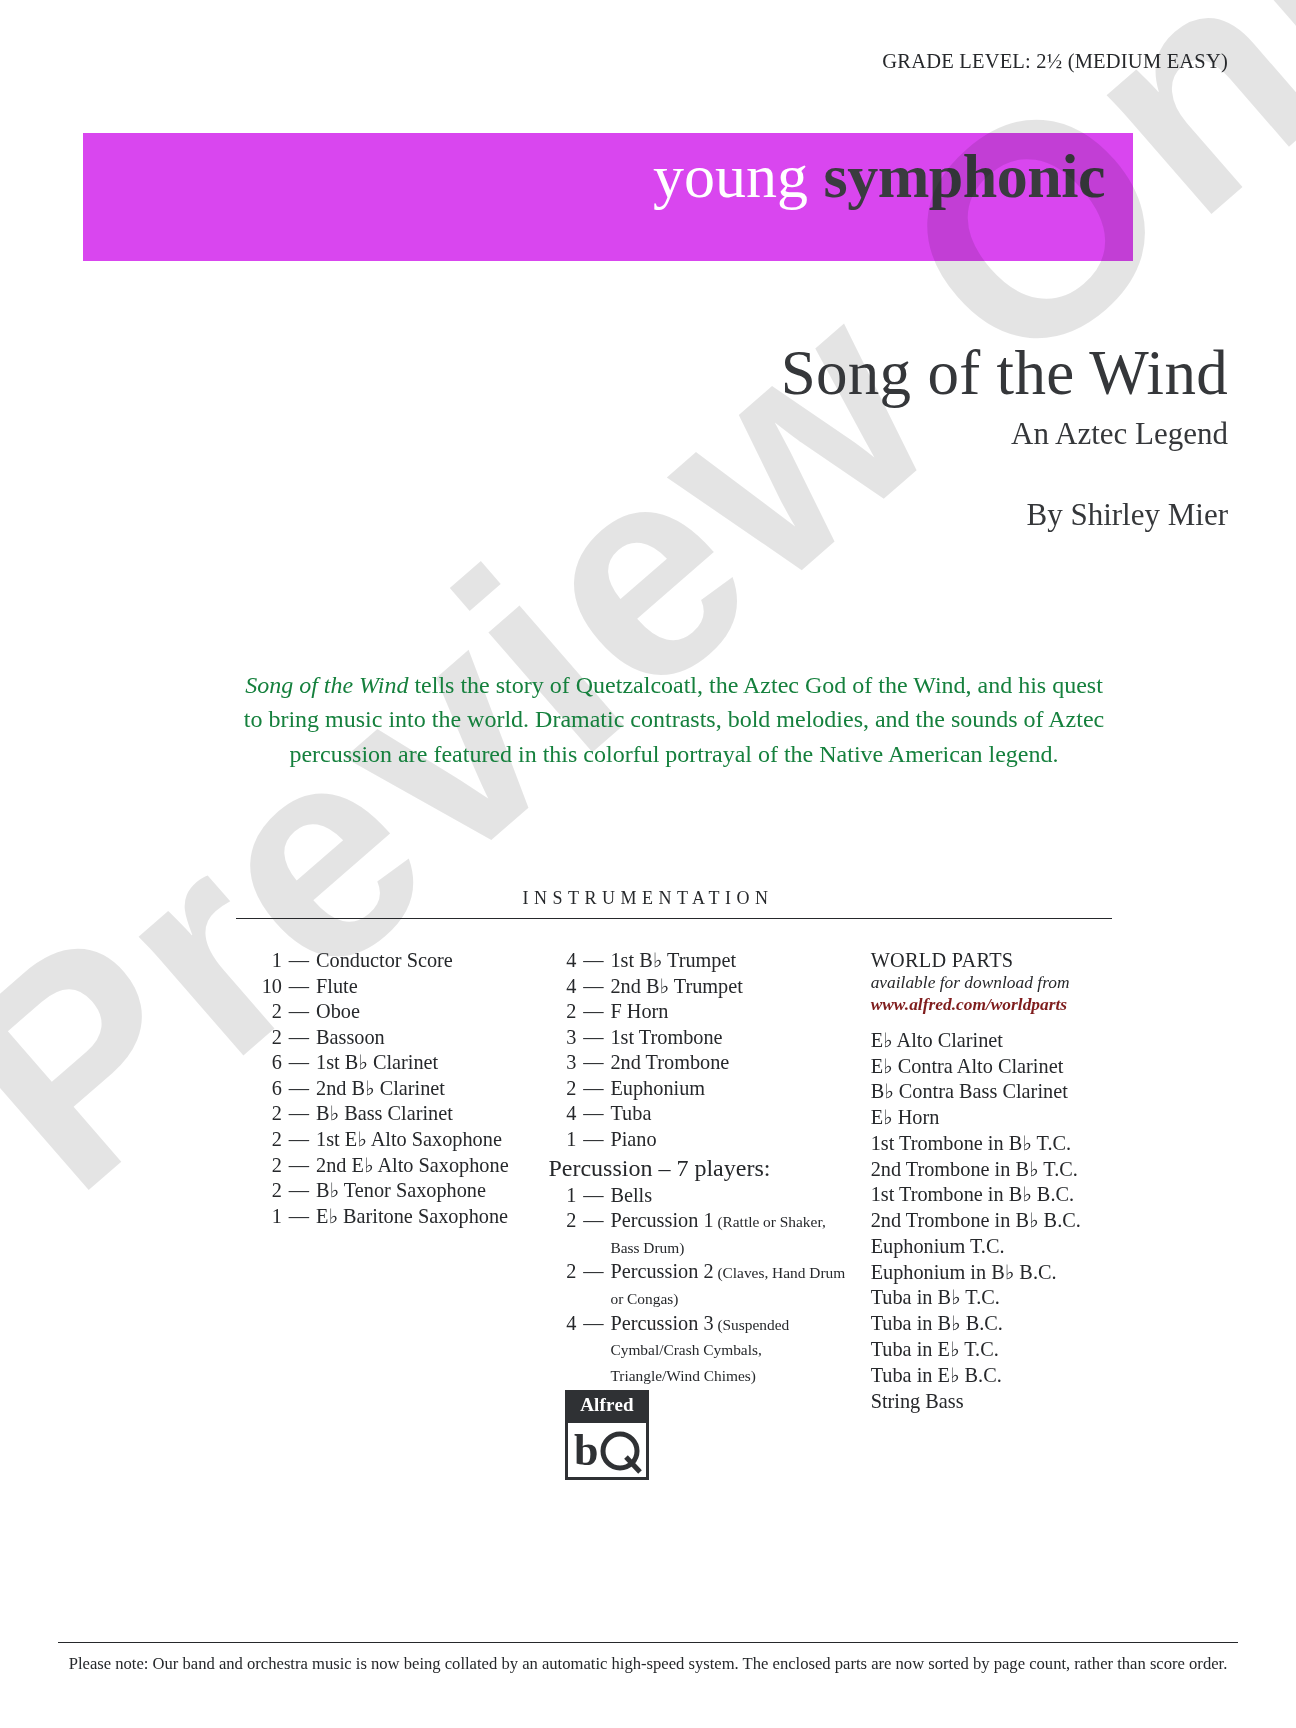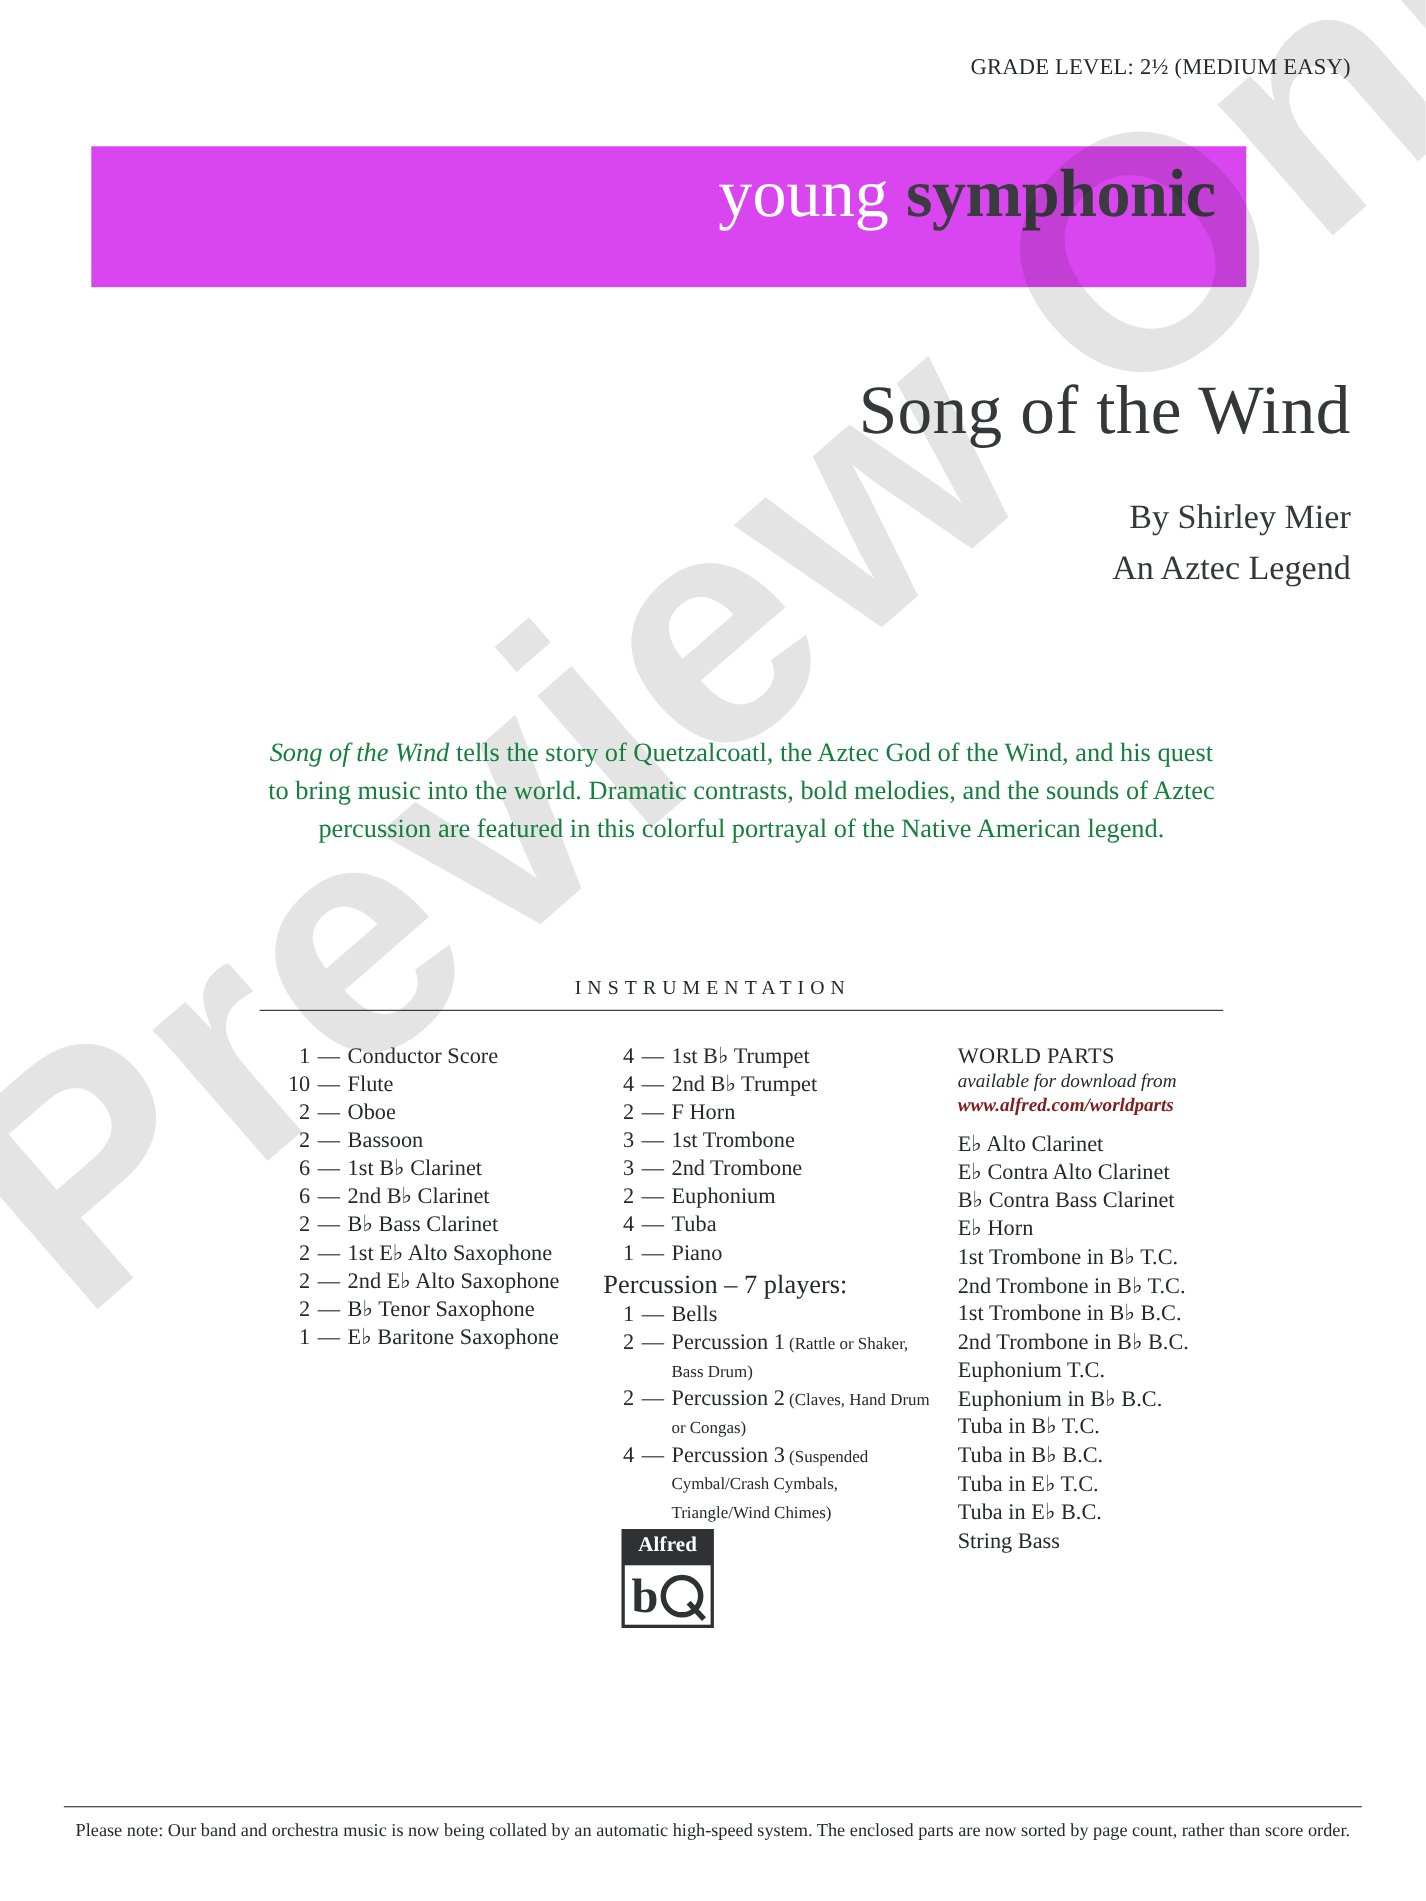--- a/index.html
+++ b/index.html
@@ -286,22 +286,22 @@
 
 <div id="series-banner">
   <div class="line1">
     <span class="word-young">young</span>
     <span class="word-symphonic">symphonic</span>
   </div>
 </div>
 
 <div id="title-block">
   <div id="work-title">Song of the Wind</div>
+  <div id="work-subtitle">An Aztec Legend</div>
   <div id="composer">By Shirley Mier</div>
-  <div id="work-subtitle">An Aztec Legend</div>
 </div>
 
 <div id="program-note">
   <span class="ital">Song of the Wind</span><span> tells the story of Quetzalcoatl, the Aztec God of the Wind, and his quest to bring music into the world. Dramatic contrasts, bold melodies, and the sounds of Aztec percussion are featured in this colorful portrayal of the Native American legend.</span>
 </div>
 
 <div id="instr-heading">INSTRUMENTATION</div>
 <div id="instr-rule"></div>
 
 <div id="instr-columns">

